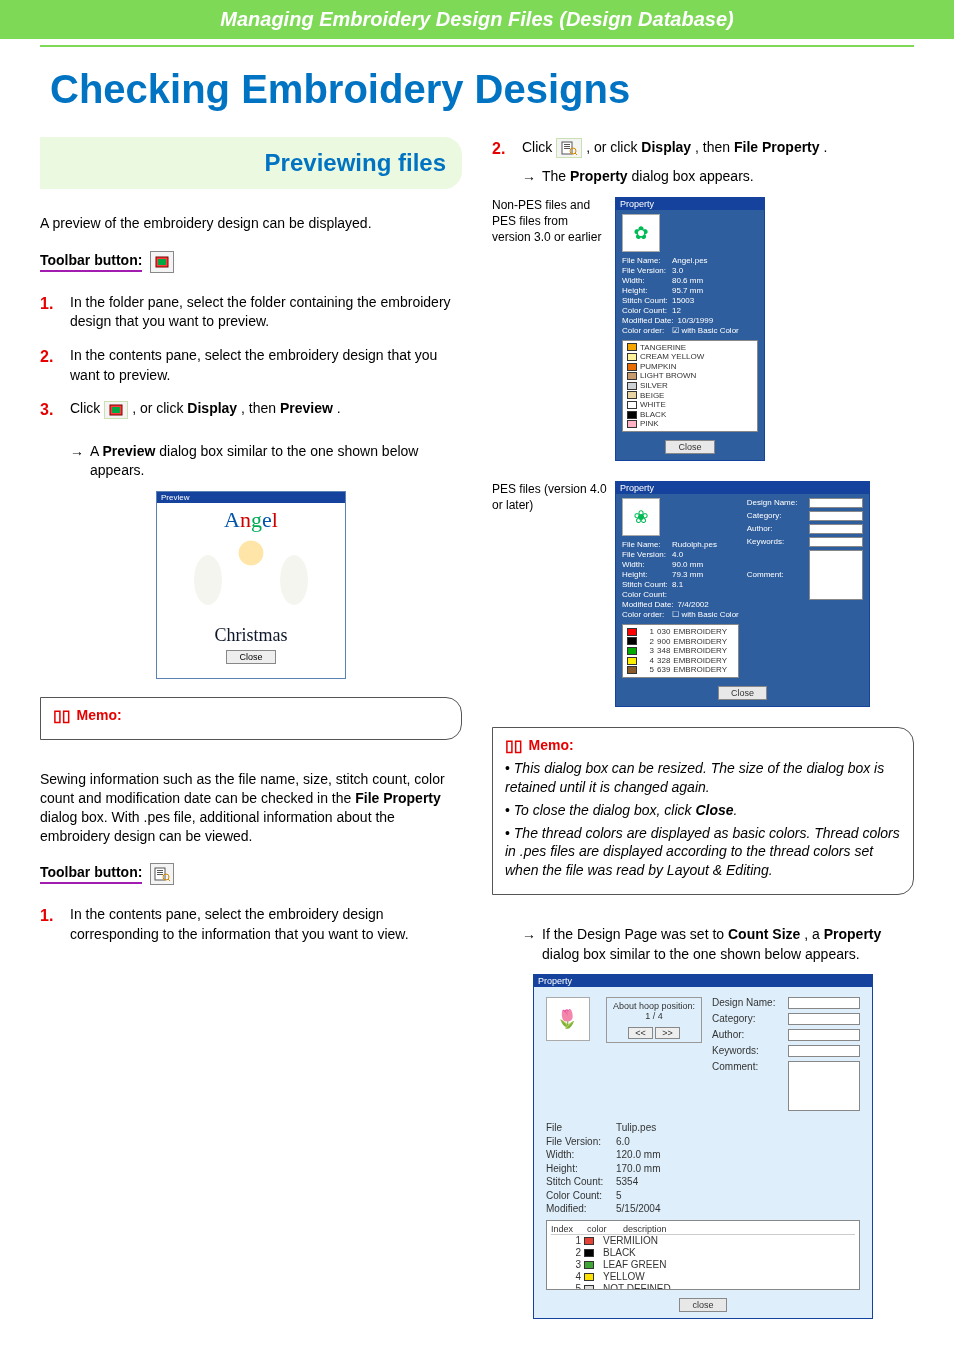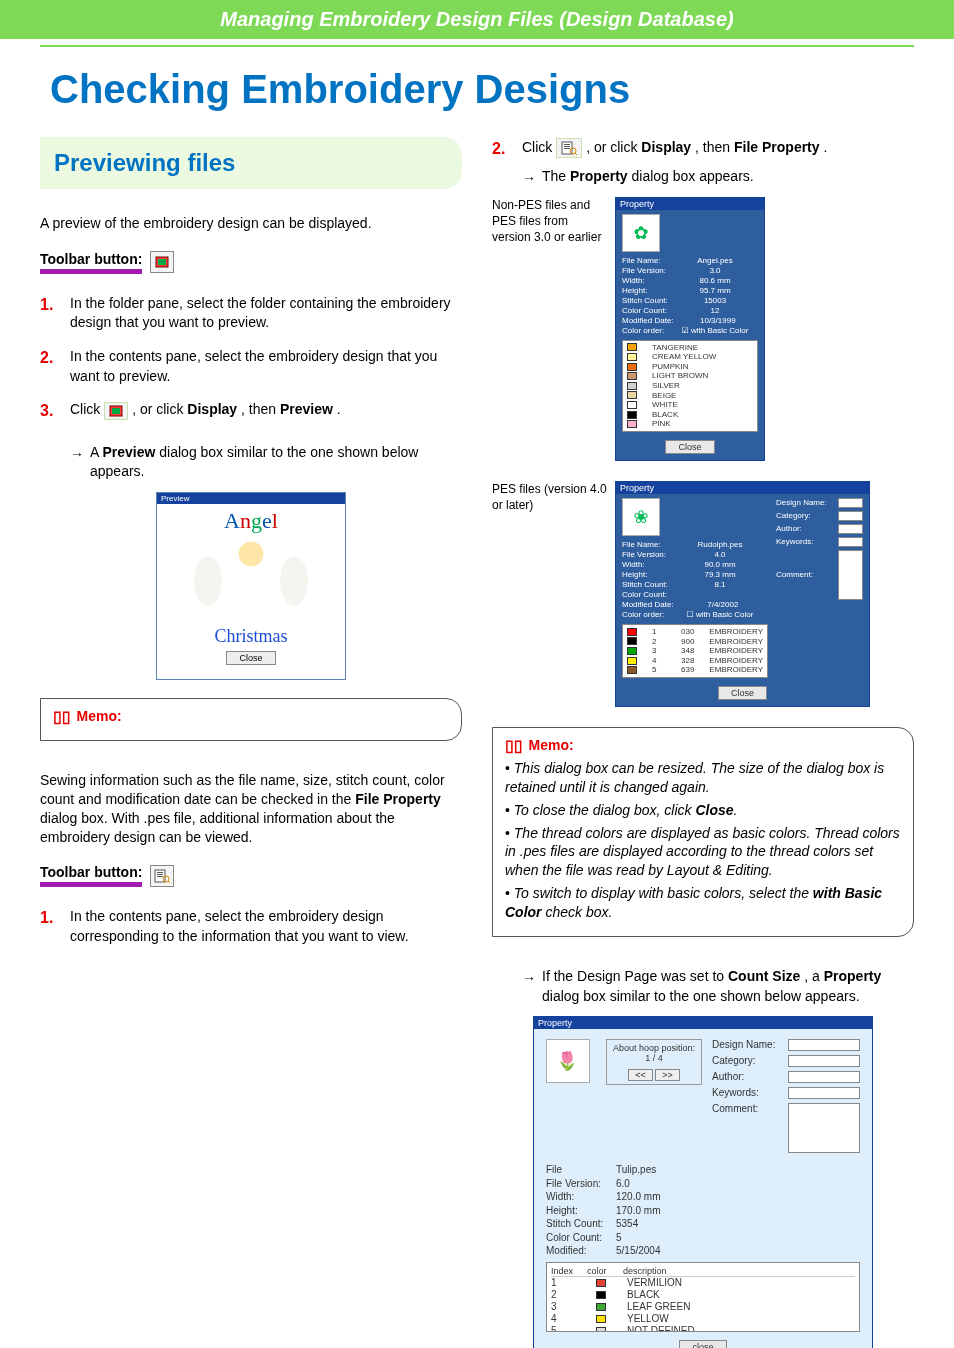--- a/index.html
+++ b/index.html
@@ -39,45 +39,46 @@
   .columns {
     display: flex;
     gap: 30px;
   }
   .col {
     flex: 1;
     min-width: 0;
   }
   .section-heading-wrap {
     background: #ecf9e1;
-    padding: 12px 8px 12px 14px;
+    padding: 12px 16px 12px 14px;
     margin-bottom: 25px;
     border-top-right-radius: 18px;
     border-bottom-right-radius: 18px;
+    text-align: right;
   }
   .section-heading {
     color: #0073c2;
     font-weight: bold;
     font-size: 24px;
   }
   .body-text {
     font-size: 14px;
     line-height: 1.35;
     margin: 0 0 18px 0;
   }
   .toolbar-row {
     font-size: 14px;
     font-weight: bold;
     display: flex;
     align-items: center;
     gap: 8px;
     margin-bottom: 20px;
   }
   .toolbar-underline {
-    border-bottom: 5px solid #a21caf;
+    border-bottom: 2px solid #a21caf;
     padding-bottom: 2px;
   }
   .tb-icon {
     width: 24px; height: 22px;
     border: 1px solid #888;
     background: #f4f4f4;
     display: inline-flex;
     align-items: center; justify-content: center;
     font-size: 11px;
   }
@@ -134,21 +135,21 @@
   .angel-body::before {
     content:""; position:absolute; left:-22px; top:20px; width:28px; height:50px;
     background:#f5f5f0; border-radius:50%;
   }
   .angel-body::after {
     content:""; position:absolute; right:-22px; top:20px; width:28px; height:50px;
     background:#f5f5f0; border-radius:50%;
   }
   .christmas-text {
     font-family: "Brush Script MT", cursive;
-    color: #1d4ed8;
+    color: #0f172a;
     font-size: 18px;
   }
   .close-btn {
     display:inline-block; border:1px solid #888; background:#eee;
     font-size:9px; padding:1px 12px; margin-top:4px;
   }
   .memo-box {
     border: 1px solid #555;
     border-top-right-radius: 16px;
     border-bottom-right-radius: 16px;
@@ -179,26 +180,26 @@
     color:#333;
   }
   .property-dialog.small { width:150px; }
   .property-dialog.wide  { width:255px; }
   .property-dialog.big   { width:340px; margin:0 auto 12px auto; font-size:10px; }
   .pd-title { background:#15429c; color:#fff; padding:1px 4px; font-size:9px; }
   .pd-body { padding:4px 6px 6px 6px; background:#2f5e9e;}
   .pd-body.white { background:#deeffb; }
   .pd-row { display:flex; gap:4px; color:#fff; line-height:1.25; white-space:nowrap;}
   .pd-label { min-width:46px; }
-  .pd-val { flex:1;text-align:center; }
+  .pd-val { flex:1; }
   .pd-colorlist {
     margin-top:4px; background:#fff; border:1px solid #888;
     padding:2px 4px; color:#333;
   }
-  .pd-colorrow { display:flex; align-items:center; gap:15px; line-height:1.2;}
+  .pd-colorrow { display:flex; align-items:center; gap:3px; line-height:1.2;text-align:right;}
   .swatch { width:10px; height:8px; border:1px solid #333; }
   .pd-close { text-align:center; margin-top:4px;}
   .pd-close .close-btn { background:#e8e8e8; }
   .thumb-square {
     width:38px; height:38px; background:#fff; border:1px solid #aaa;
     display:flex; align-items:center; justify-content:center; color:#0b5; font-size:18px;
     margin-bottom:4px;
   }
   .wide-flex { display:flex; gap:8px; }
   .wide-left { flex:1; }
@@ -557,23 +558,20 @@
         <div class="memo-head">
           <span class="memo-icon">▯▯</span>
           <span>Memo:</span>
         </div>
         <ul class="memo-list">
           <li>This dialog box can be resized. The size of the dialog box is retained until it is changed again.</li>
           <li>
             <span>To close the dialog box, click </span><span class="italic-bold">Close</span><span>.</span>
           </li>
           <li>The thread colors are displayed as basic colors. Thread colors in .pes files are displayed according to the thread colors set when the file was read by Layout &amp; Editing.</li>
-          <li>
-            <span>To switch to display with basic colors, select the </span><span class="italic-bold">with Basic Color</span><span> check box.</span>
-          </li>
         </ul>
       </div>
 
       <div class="sub-arrow-row">
         <span class="arrow">→</span>
         <span>
           <span>If the Design Page was set to </span>
           <span class="bold">Count Size</span>
           <span>, a </span>
           <span class="bold">Property</span>

